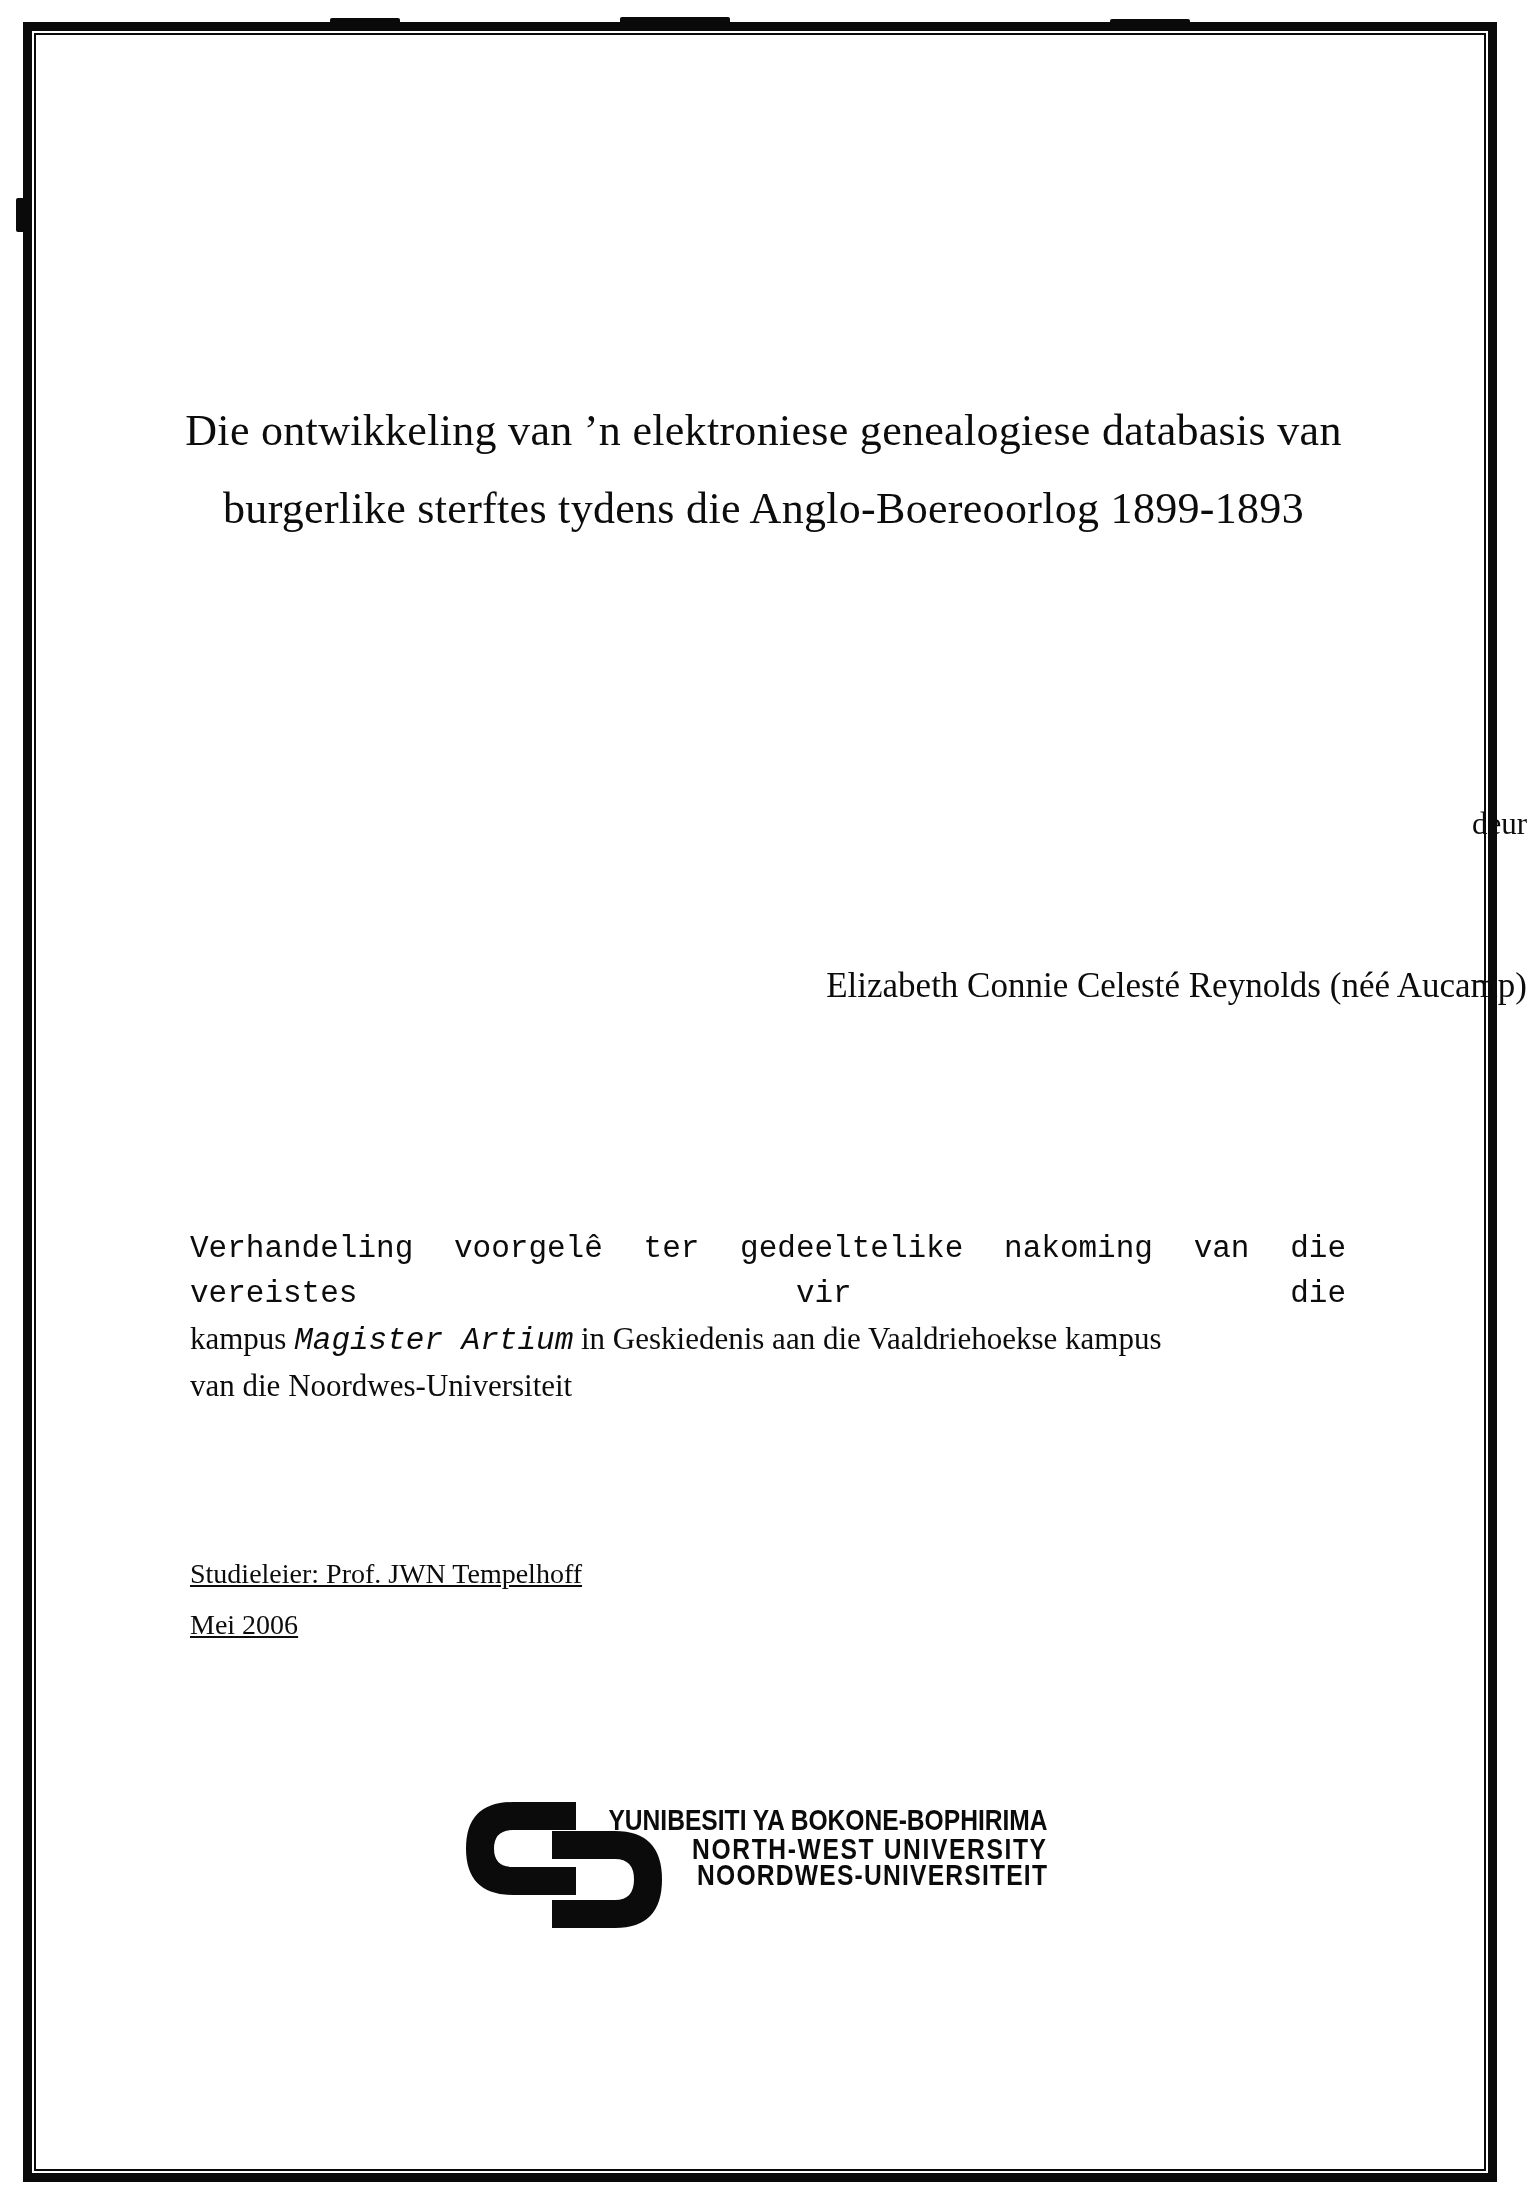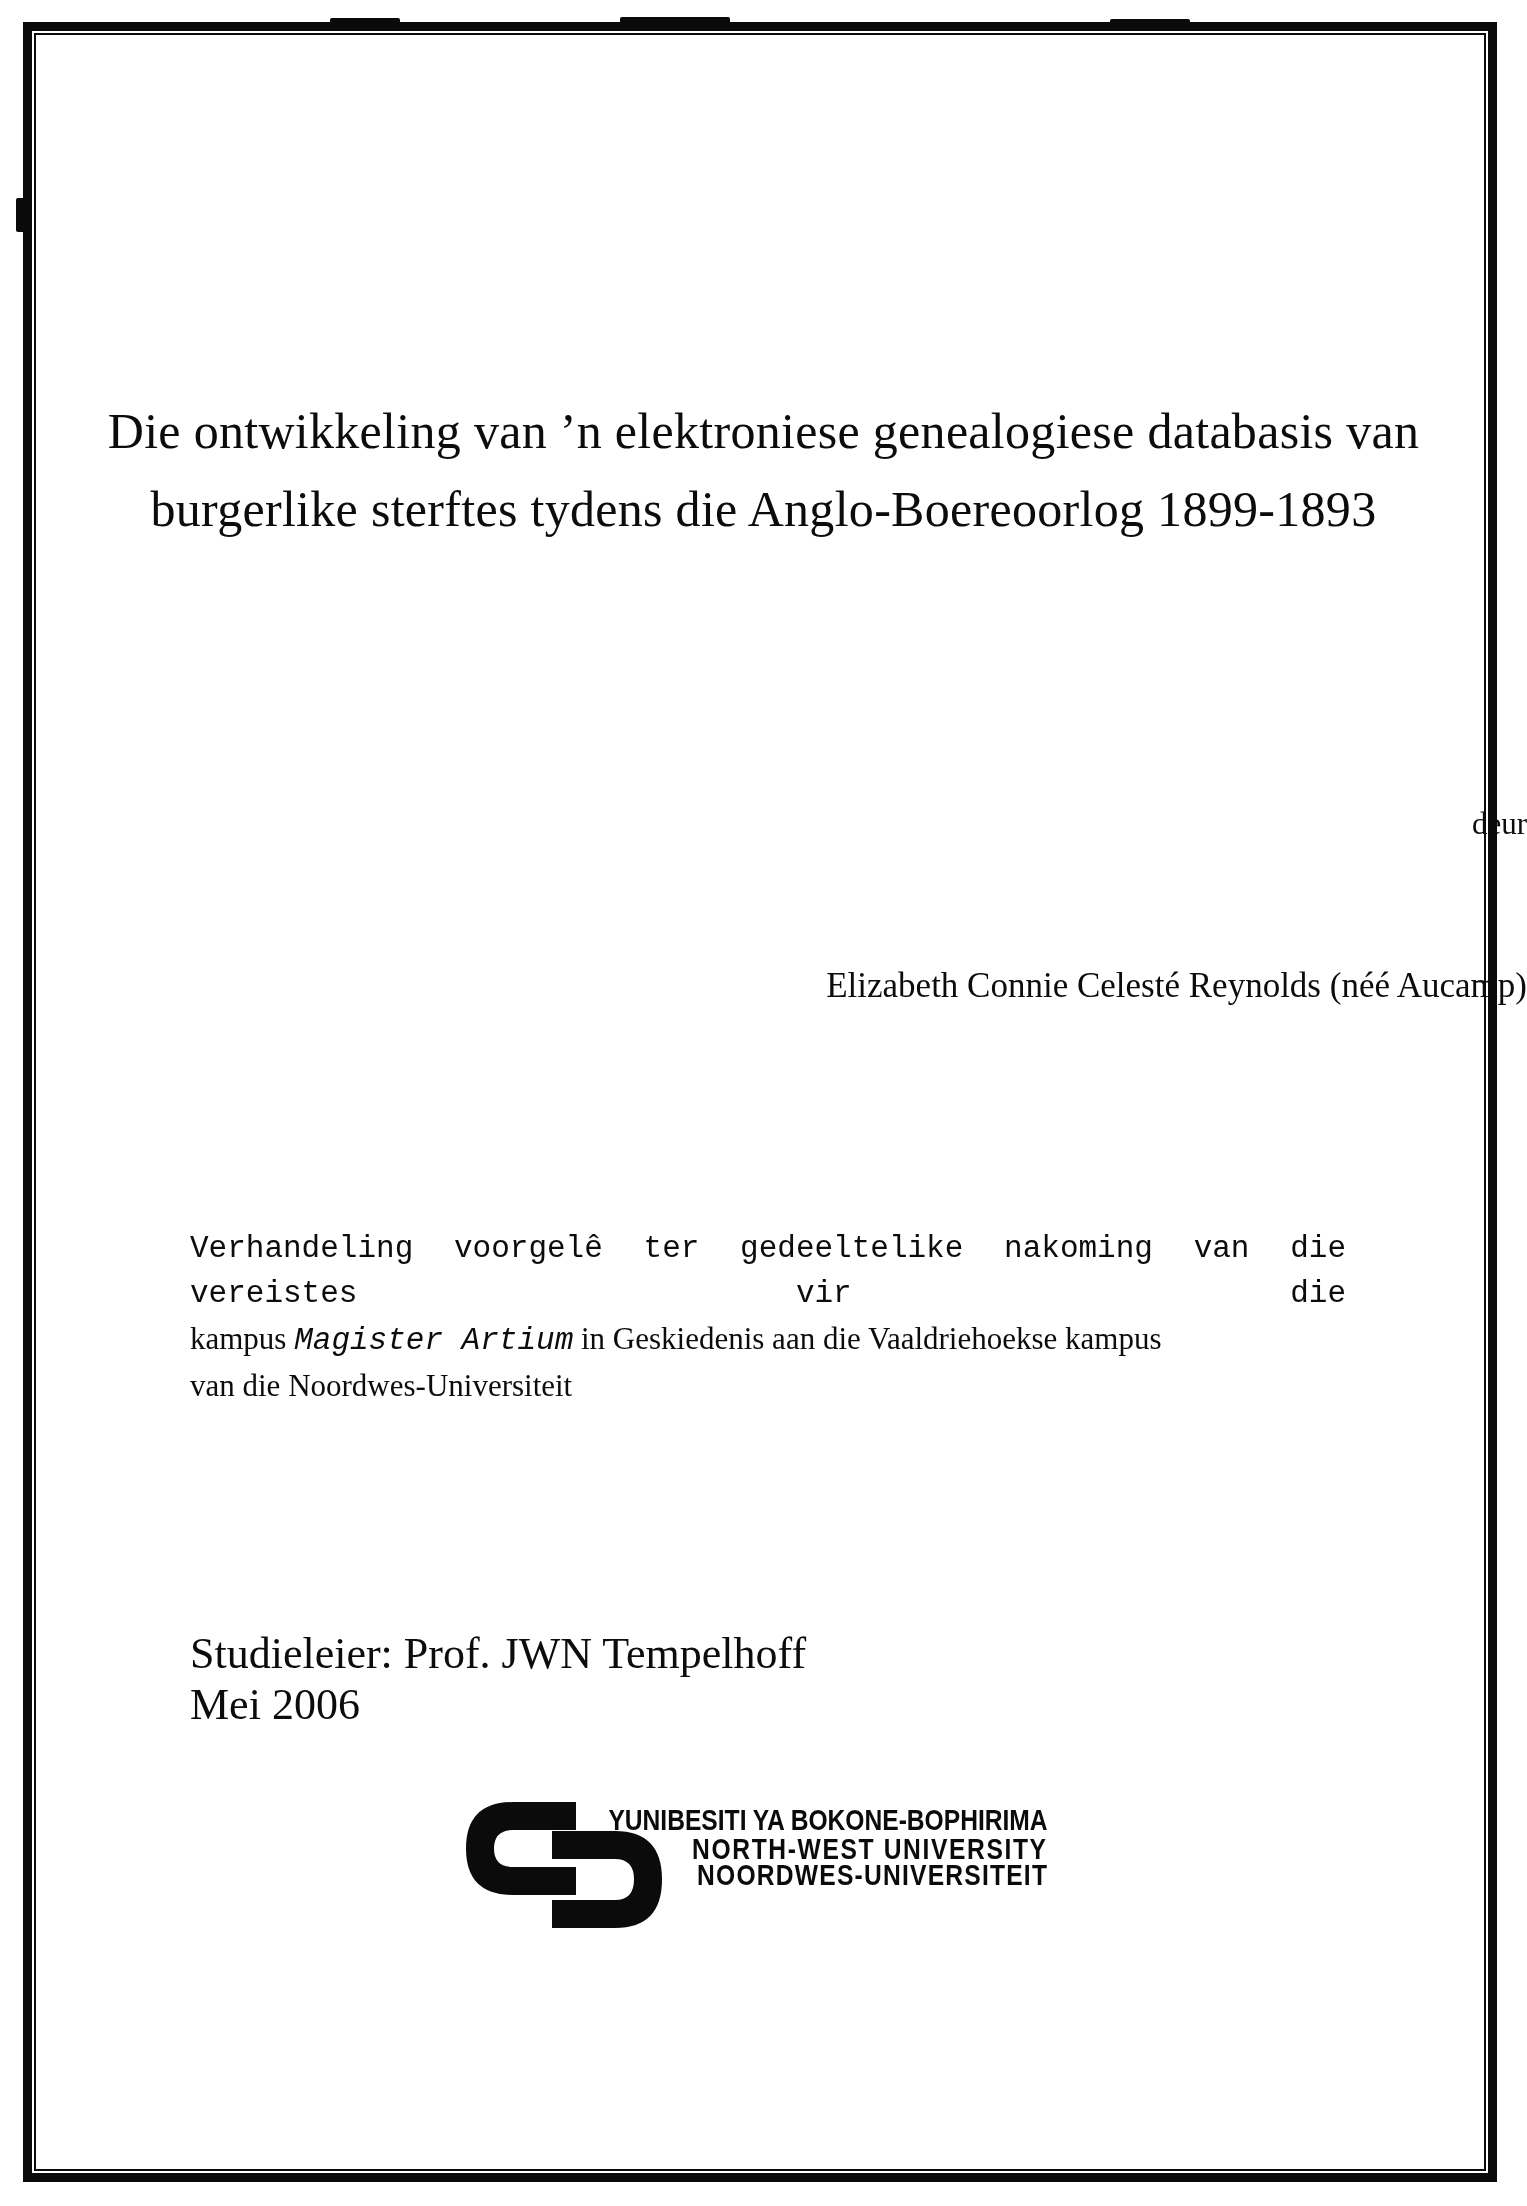--- a/index.html
+++ b/index.html
@@ -22,40 +22,40 @@
   .artifact{position:absolute;background:#0a0a0a;border-radius:2px;}
   .a1{left:330px;top:18px;width:70px;height:6px;}
   .a2{left:620px;top:17px;width:110px;height:7px;}
   .a3{left:1110px;top:19px;width:80px;height:5px;}
   .a4{left:16px;top:198px;width:9px;height:34px;}
   .a5{left:430px;top:2176px;width:90px;height:4px;}
 
   .title-block{
     position:absolute;left:0;right:0;top:392px;
     text-align:center;
-    font-size:50px;line-height:78px;
+    font-size:44px;line-height:78px;
     letter-spacing:0.3px;
   }
   .byline{
     position:absolute;left:0;right:0;top:806px;
     text-align:right;font-size:31px;
   }
   .author{
     position:absolute;left:0;right:0;top:966px;
     text-align:right;font-size:35px;
   }
   .statement{
     position:absolute;left:190px;top:1226px;width:1156px;
     font-size:31px;line-height:45px;
   }
   .justify-line{text-align:justify;text-align-last:justify;font-family:Liberation Mono, monospace;}
   .italic{font-style:italic;font-family:Liberation Mono, monospace;}
   .supervisor-block{
-    position:absolute;left:190px;top:1628px;
-    font-size:44px;line-height:51px;
+    position:absolute;left:190px;top:1548px;
+    font-size:28px;line-height:51px;text-decoration:underline;
   }
   .logo{
     position:absolute;left:466px;top:1800px;width:600px;height:150px;
   }
   .logo-mark{
     position:absolute;left:0;top:2px;width:196px;height:126px;
   }
   .logo-line{
     position:absolute;right:479px;
     font-family:"Liberation Sans",sans-serif;

